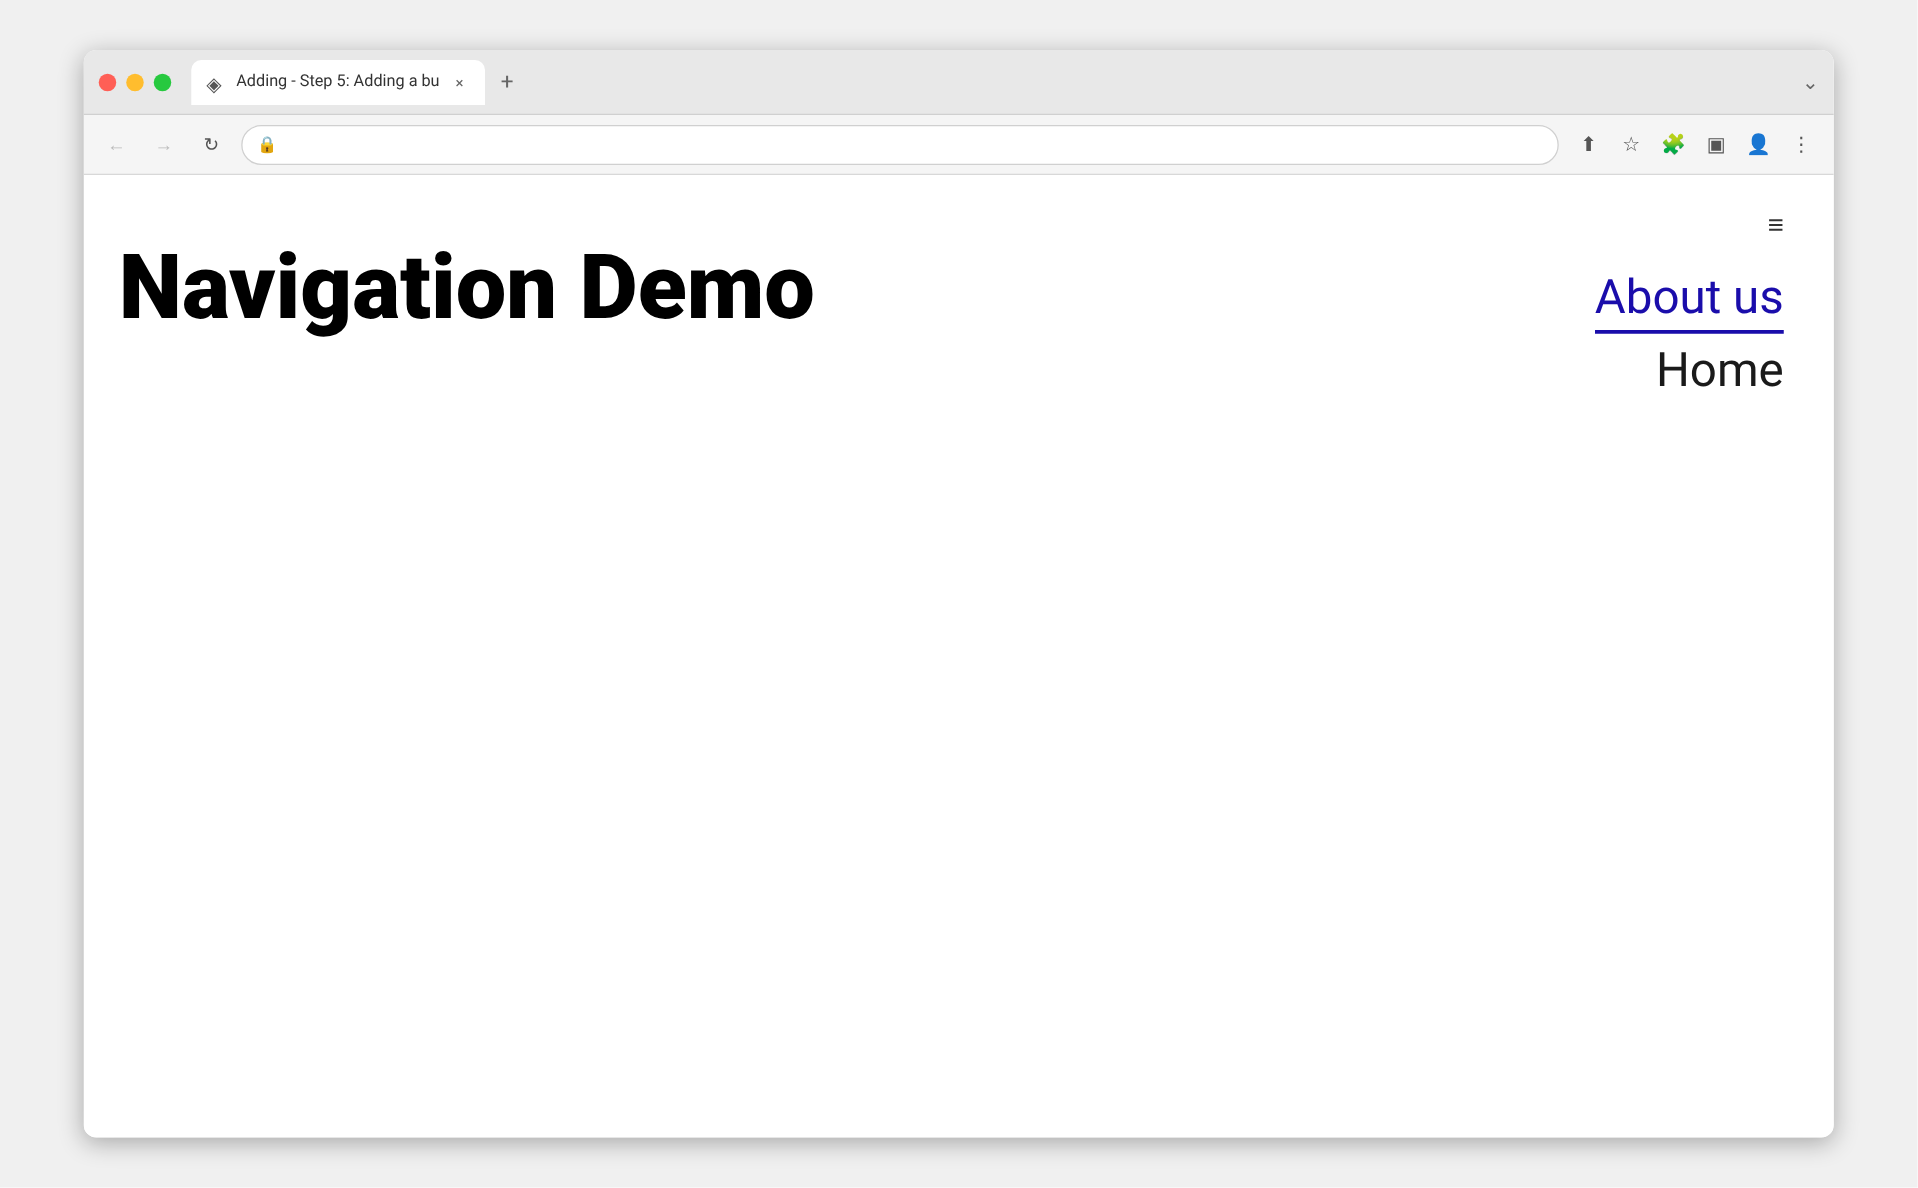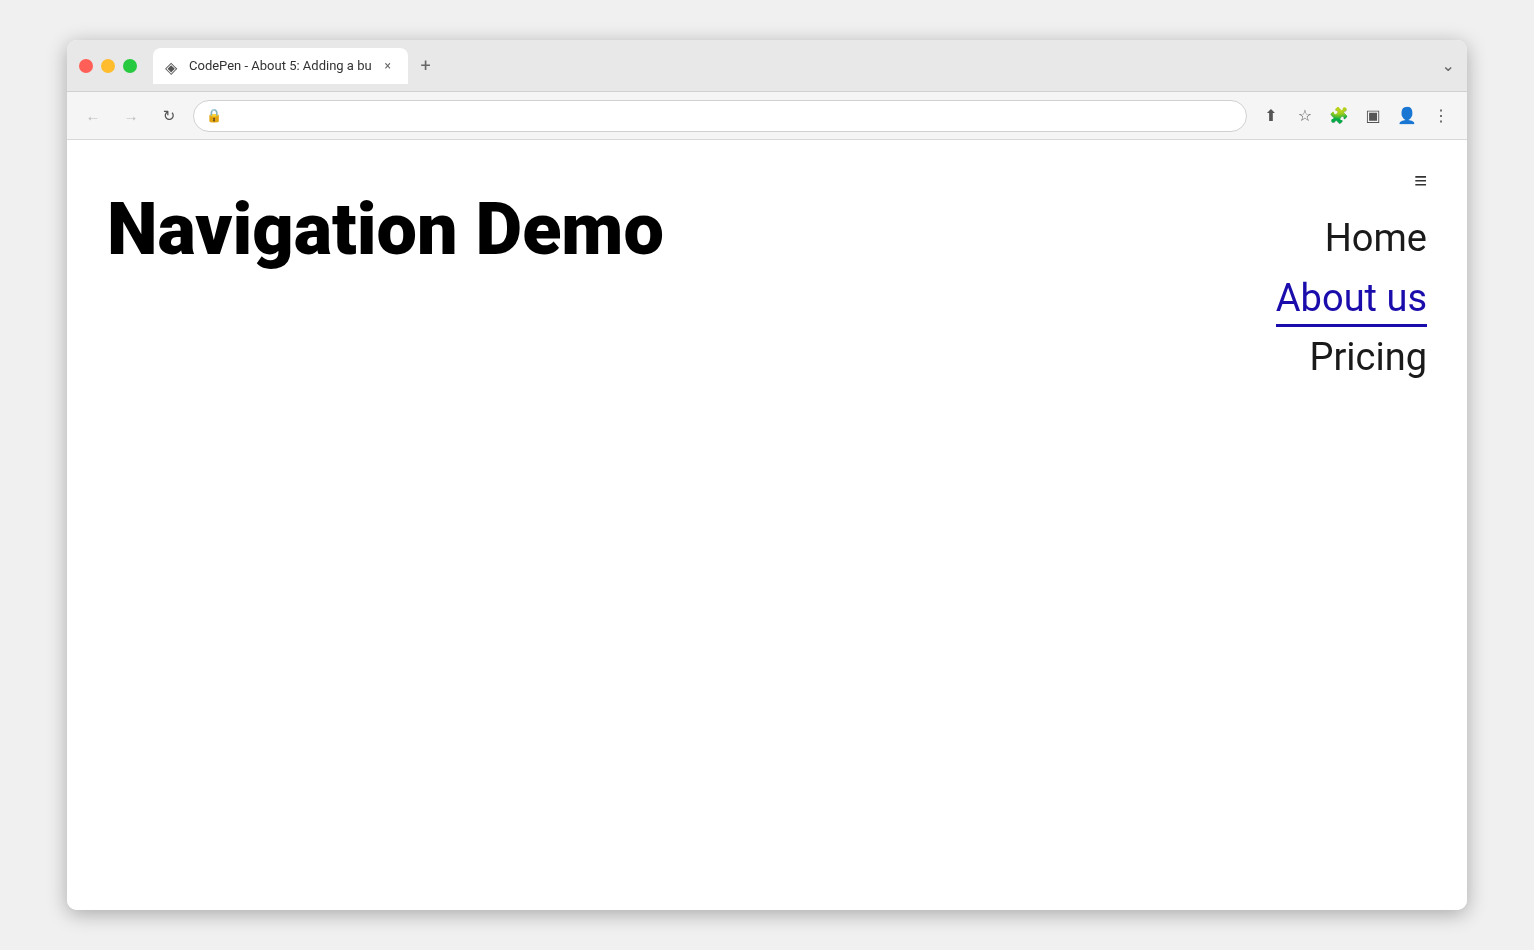--- a/index.html
+++ b/index.html
@@ -193,21 +193,21 @@
 
     
     .page-content {
       flex: 1;
       background: white;
       position: relative;
       overflow: hidden;
     }
 
     .page-main {
-      padding: 40px 40px;
+      padding: 40px 28px;
       height: 100%;
       position: relative;
     }
 
     .page-title {
       font-size: 72px;
       font-weight: 900;
       color: #000;
       line-height: 1.1;
       margin-top: 10px;
@@ -262,21 +262,21 @@
   <div class="title-bar">
     <div class="traffic-lights">
       <div class="traffic-light close"></div>
       <div class="traffic-light minimize"></div>
       <div class="traffic-light maximize"></div>
     </div>
 
     <div class="tab-bar">
       <div class="tab">
         <span class="tab-favicon">◈</span>
-        <span class="tab-title">CodePen - About 5: Adding a bu</span>
+        <span class="tab-title">Adding - Step 5: Adding a bu</span>
         <span class="tab-close">×</span>
       </div>
       <div class="new-tab-btn">+</div>
       <div class="tab-dropdown">⌄</div>
     </div>
   </div>
 
   <div class="address-bar">
     <div class="nav-btn disabled">←</div>
     <div class="nav-btn disabled">→</div>
@@ -297,22 +297,21 @@
   </div>
 
   <div class="page-content">
     <div class="page-main">
 
       <h1 class="page-title">Navigation Demo</h1>
 
       <nav class="nav-menu">
         <div class="hamburger-icon">≡</div>
         <div class="nav-links">
+          <a class="nav-link active">About us</a>
           <a class="nav-link">Home</a>
-          <a class="nav-link active">About us</a>
-          <a class="nav-link">Pricing</a>
         </div>
       </nav>
 
     </div>
   </div>
 
 </div>
 
 </body></html>

